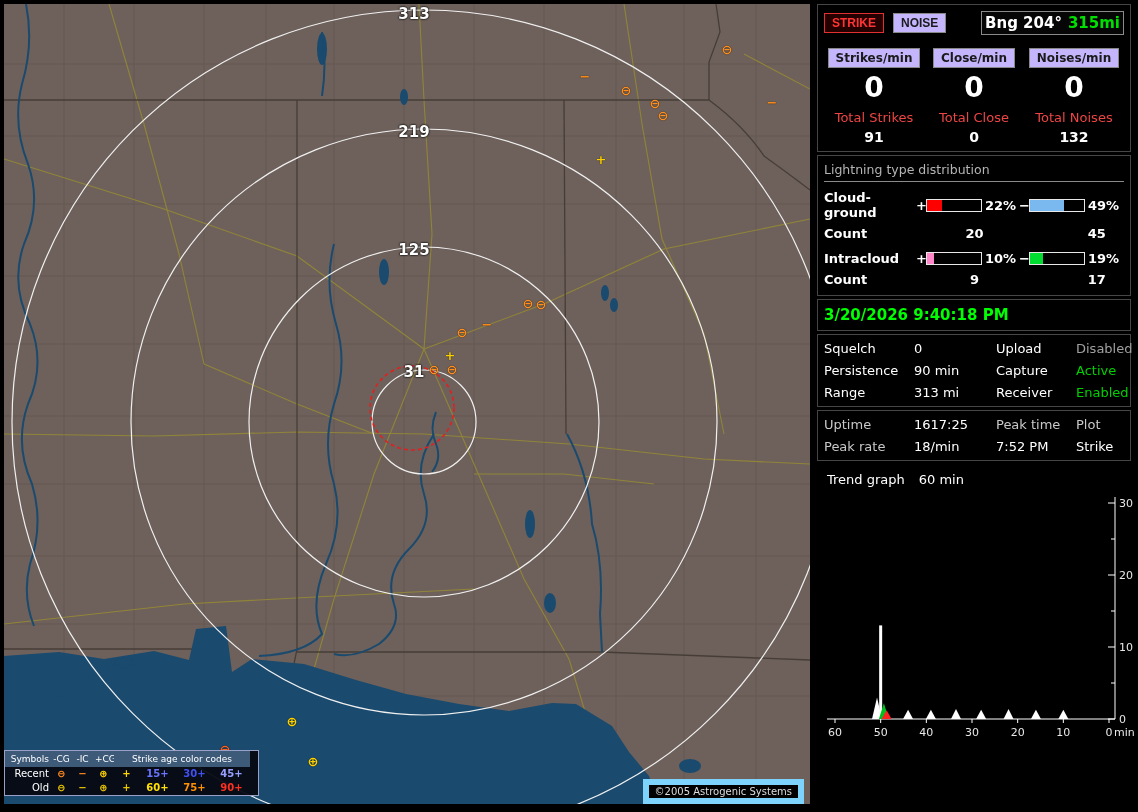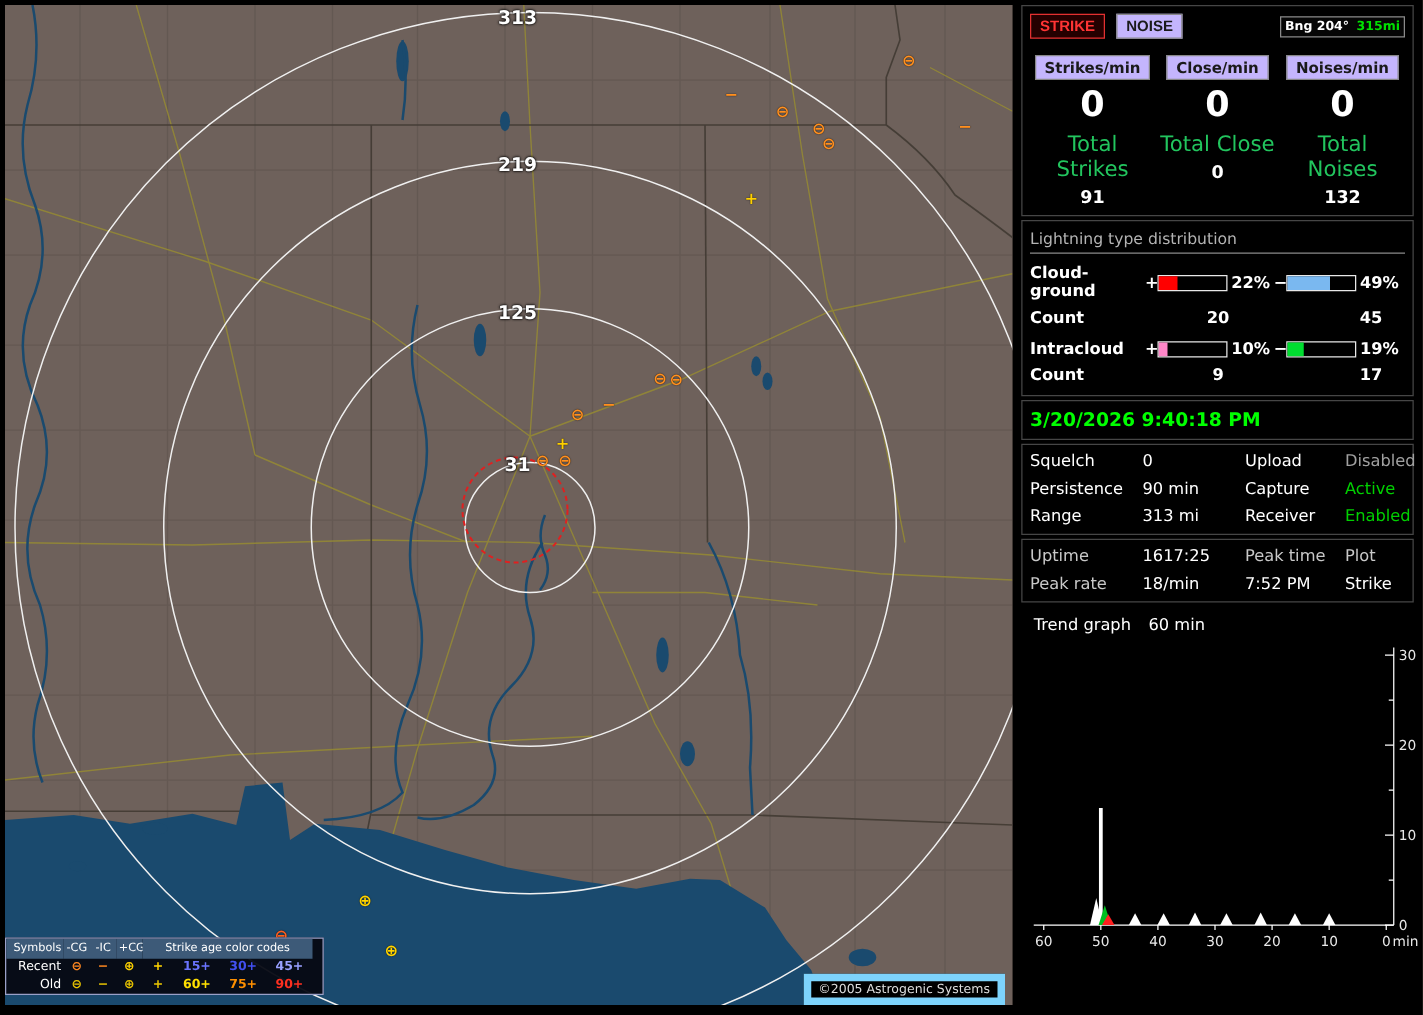--- a/index.html
+++ b/index.html
@@ -31,31 +31,31 @@
   
   .panel{position:absolute;left:816px;top:4px;width:316px;height:804px;background:#000;font-size:13px;}
   .sec{border:1px solid #464646;margin:0 1px 3px 1px;padding:6px;background:#000;}
   .sec.noborder{border:none;}
 
   .row1{display:flex;align-items:center;}
   .chip{font-size:12px;font-weight:bold;padding:2px 7px;border:1px solid #888;background:#c4b5fd;color:#1a1a1a;}
   .chip.strike-btn{background:#250000;border-color:#e23030;color:#ff3434;margin-right:9px;}
   .chip.noise-btn{margin-right:8px;}
   .spacer{flex:1;}
-  .bng{background:#060606;border:1px solid #8a8a8a;padding:2px 3px;font-weight:bold;font-size:10px;white-space:nowrap;}
+  .bng{background:#060606;border:1px solid #8a8a8a;padding:2px 3px;font-weight:bold;font-size:15px;white-space:nowrap;}
   .bng .rng{color:#00e000;margin-left:6px;}
 
   .thirds{display:flex;}
   .third{flex:1;text-align:center;}
   .rates{margin-top:13px;}
   .rates .chip{display:inline-block;}
   .zeros{margin-top:3px;}
   .zeros .third{font-size:28px;font-weight:bold;color:#fff;}
   .totals{margin-top:6px;}
-  .totals .tlabel{font-size:17px;color:#22c55e;}
+  .totals .tlabel{font-size:13px;color:#ef4444;}
   .totals .tvalue{font-size:14px;font-weight:bold;margin-top:4px;}
 
   .dist-title{color:#b4b4b4;font-size:12.5px;padding-bottom:4px;border-bottom:1px solid #8a8a8a;margin-bottom:8px;}
   .drow{display:flex;align-items:center;margin-top:4px;}
   .dlabel{width:92px;font-weight:bold;font-size:13px;}
   .sign{width:10px;text-align:center;font-weight:bold;}
   .bar{width:54px;height:11px;border:1px solid #e8e8e8;background:#000;display:inline-block;position:relative;}
   .bar .fill{position:absolute;left:0;top:0;height:100%;display:block;}
   .pct{width:34px;font-weight:bold;font-size:13px;padding-left:3px;}
   .crow{display:flex;margin:6px 0 10px 0;gap:24px;}

